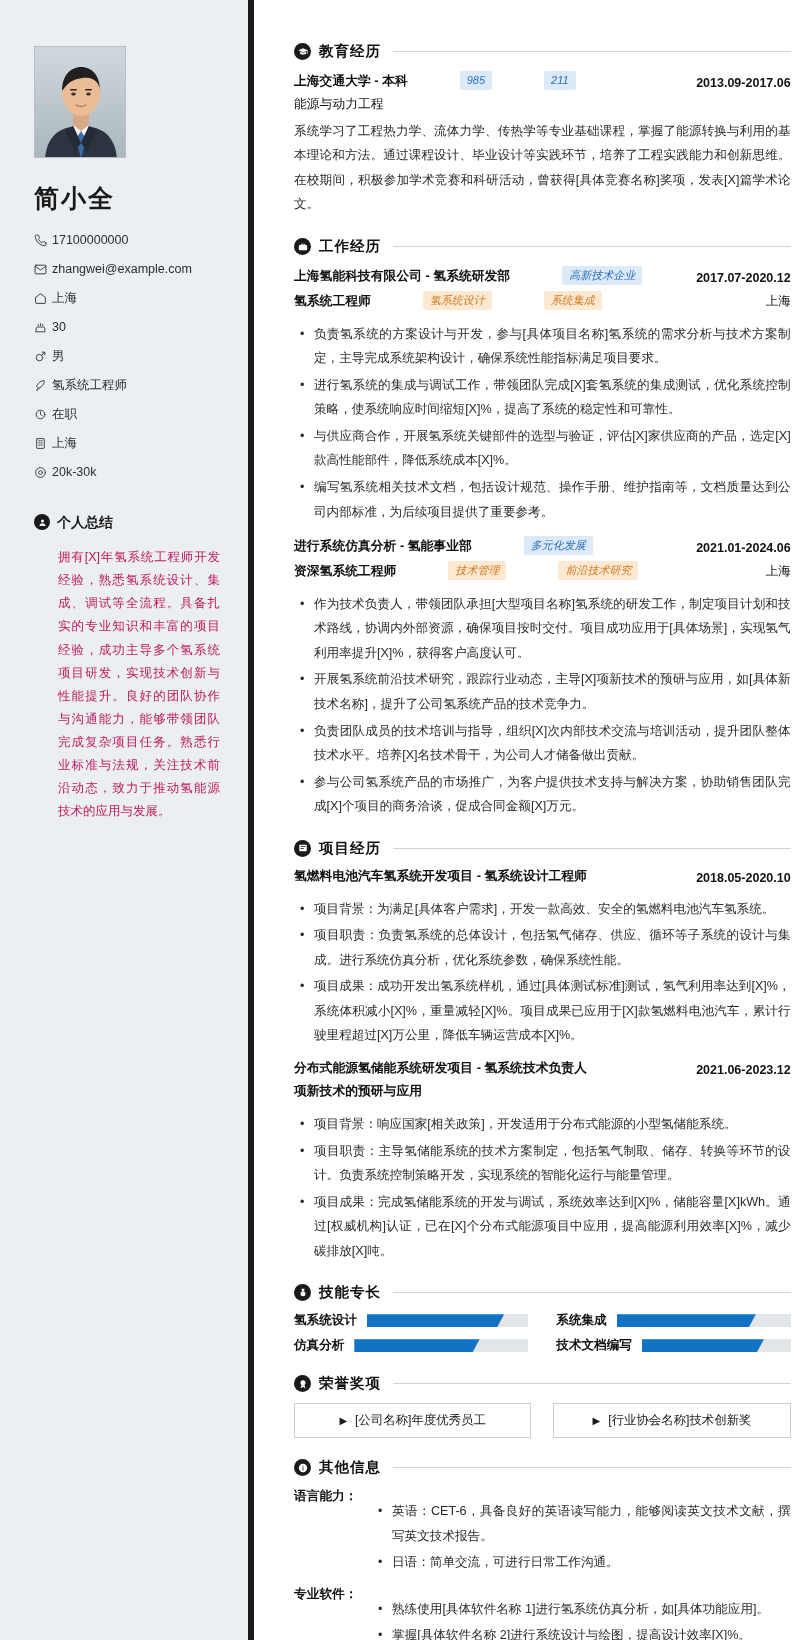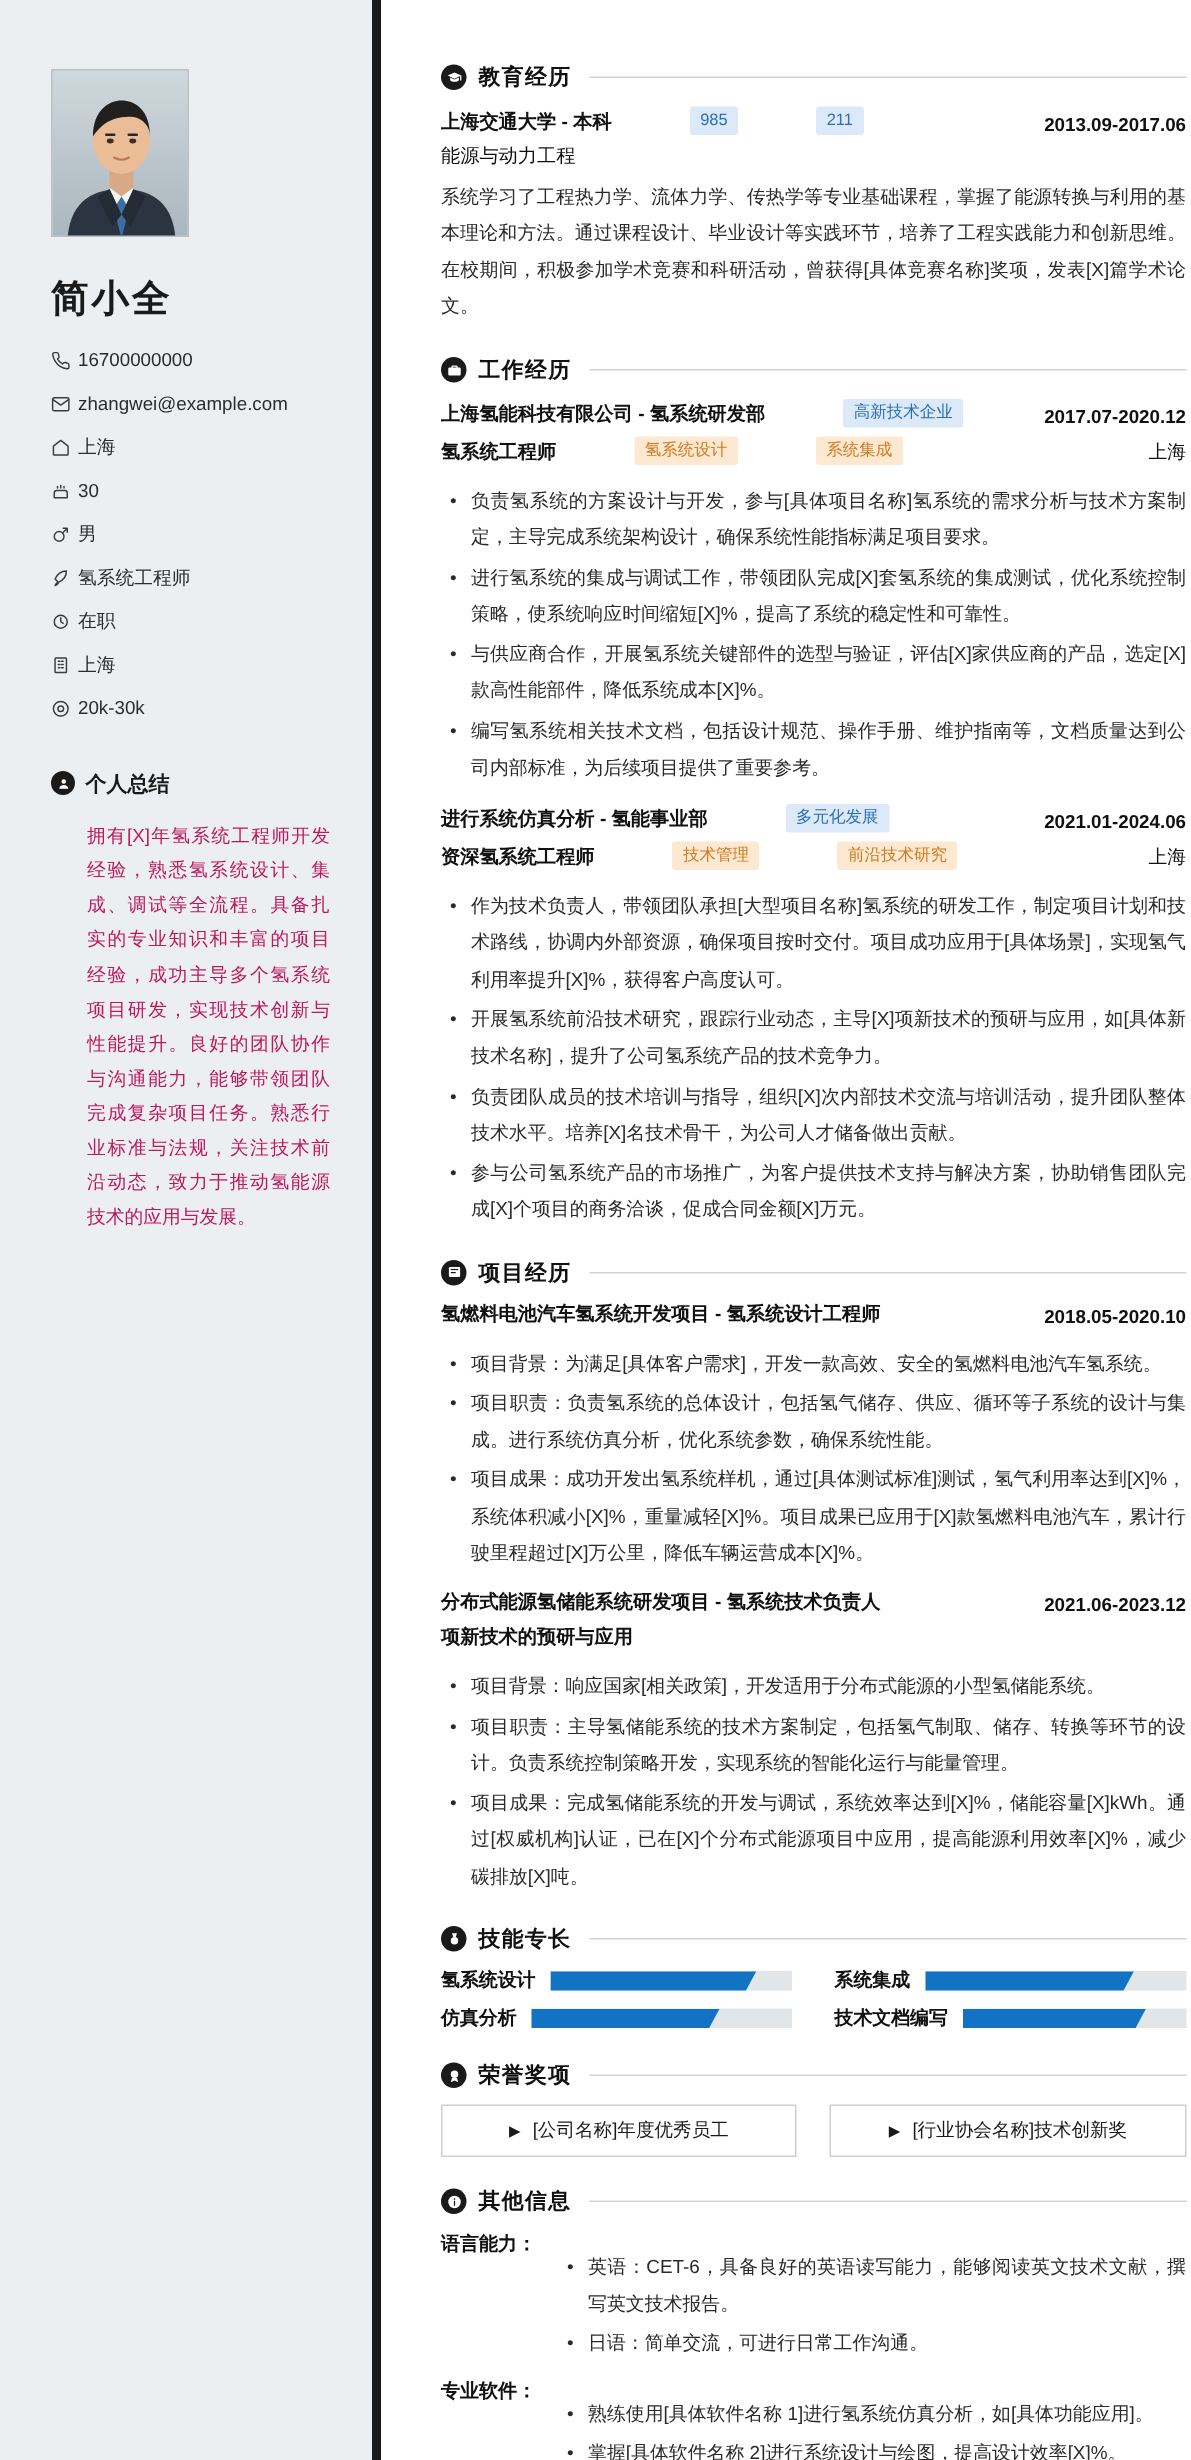--- a/index.html
+++ b/index.html
@@ -152,20 +152,21 @@
   }
   .entry-right.light { font-weight: normal; }
   .tag {
     display: inline-block;
     font-size: 11px;
     padding: 2px 7px;
     margin-left: 8px;
     border-radius: 2px;
     white-space: nowrap;
     line-height: 1.35;
+    font-style: italic;
   }
   .tag-blue { background: #dce9f8; color: #2a6fb8; }
   .tag-orange { background: #fde8d2; color: #d07b1e; }
   .body-text {
     font-size: 12.6px;
     color: #2a2a2a;
     line-height: 1.95;
     text-align: justify;
     margin-bottom: 4px;
   }
@@ -304,21 +305,21 @@
 
     <div class="name">简小全</div>
 
     <ul class="contact-list">
       <li class="contact-item">
         <span class="ci-icon">
           <svg width="13" height="13" viewBox="0 0 24 24" fill="none" stroke="#3c3c3c" stroke-width="1.8" stroke-linecap="round" stroke-linejoin="round">
               <path d="M22 16.9v3a2 2 0 0 1-2.2 2 19.8 19.8 0 0 1-8.6-3.1 19.5 19.5 0 0 1-6-6A19.8 19.8 0 0 1 2.1 4.2 2 2 0 0 1 4.1 2h3a2 2 0 0 1 2 1.7c.1 1 .4 1.9.7 2.8a2 2 0 0 1-.5 2.1L8.1 9.9a16 16 0 0 0 6 6l1.3-1.2a2 2 0 0 1 2.1-.5c.9.3 1.8.6 2.8.7a2 2 0 0 1 1.7 2z"></path>
             </svg>
         </span>
-        <span>16700000000</span>
+        <span>17100000000</span>
       </li>
       <li class="contact-item">
         <span class="ci-icon">
           <svg width="13" height="13" viewBox="0 0 24 24" fill="none" stroke="#3c3c3c" stroke-width="1.8" stroke-linecap="round" stroke-linejoin="round">
               <rect x="2" y="4" width="20" height="16" rx="2"></rect>
               <path d="m2 6 10 7 10-7"></path>
             </svg>
         </span>
         <span>zhangwei@example.com</span>
       </li>

